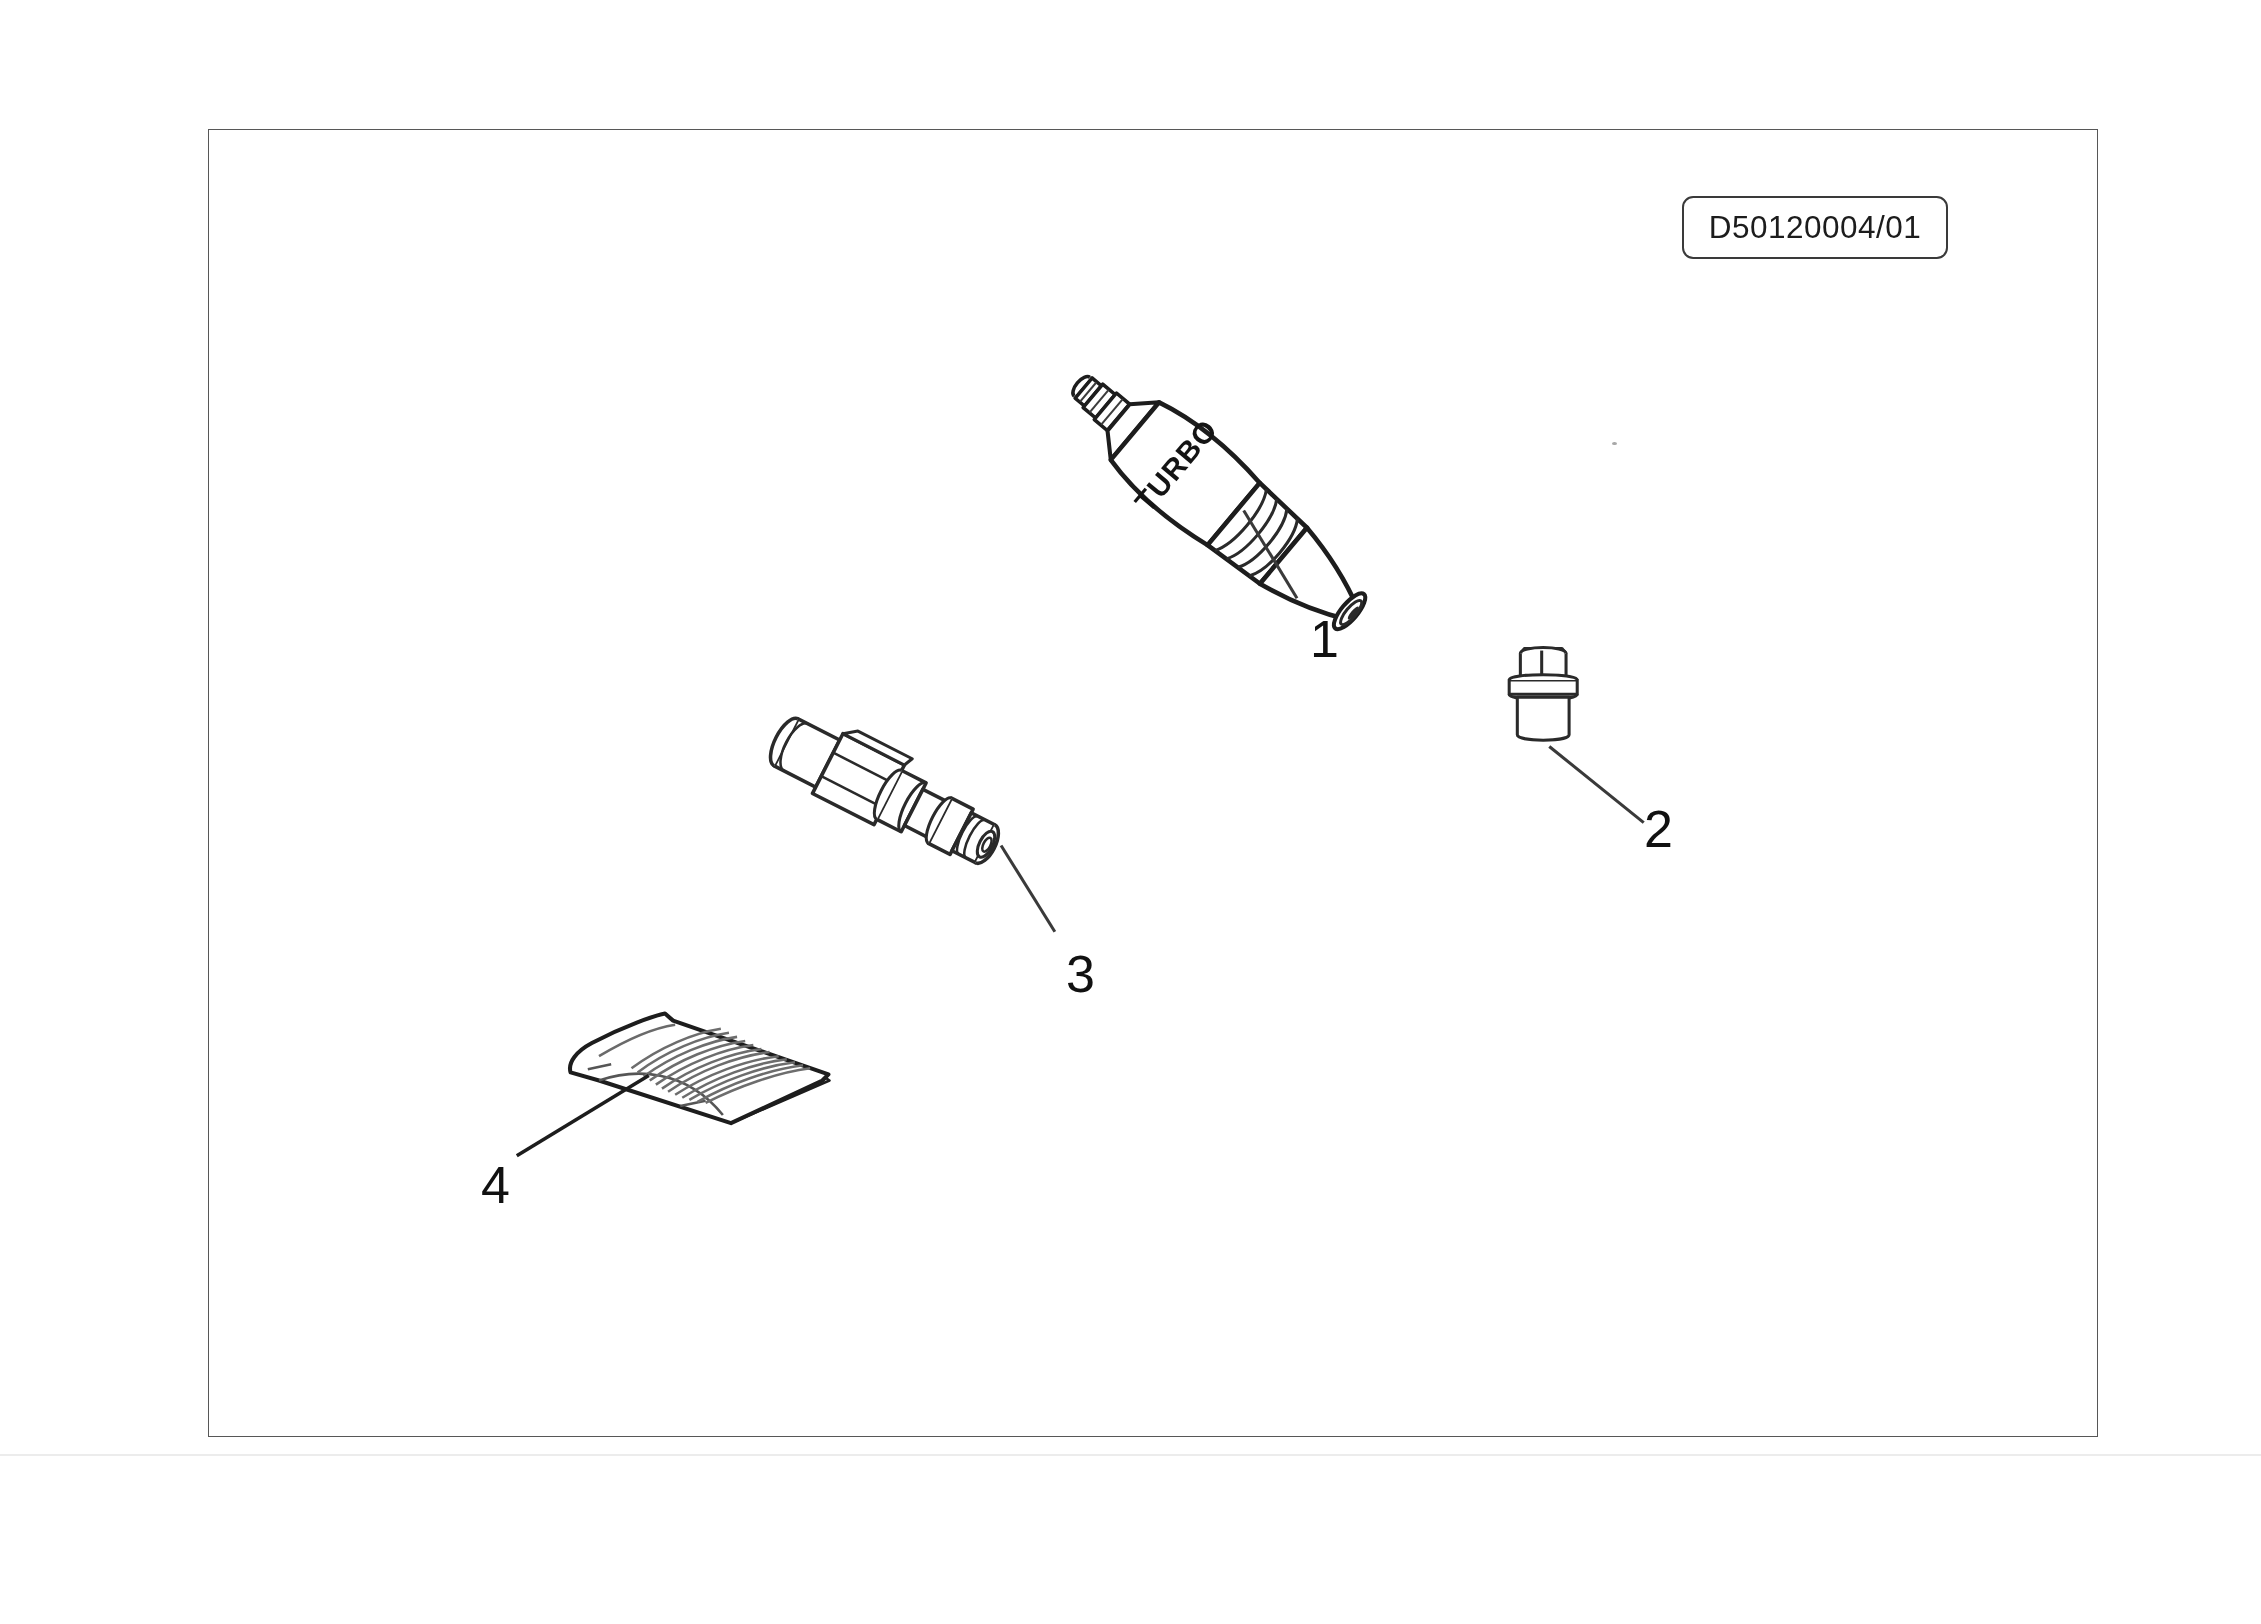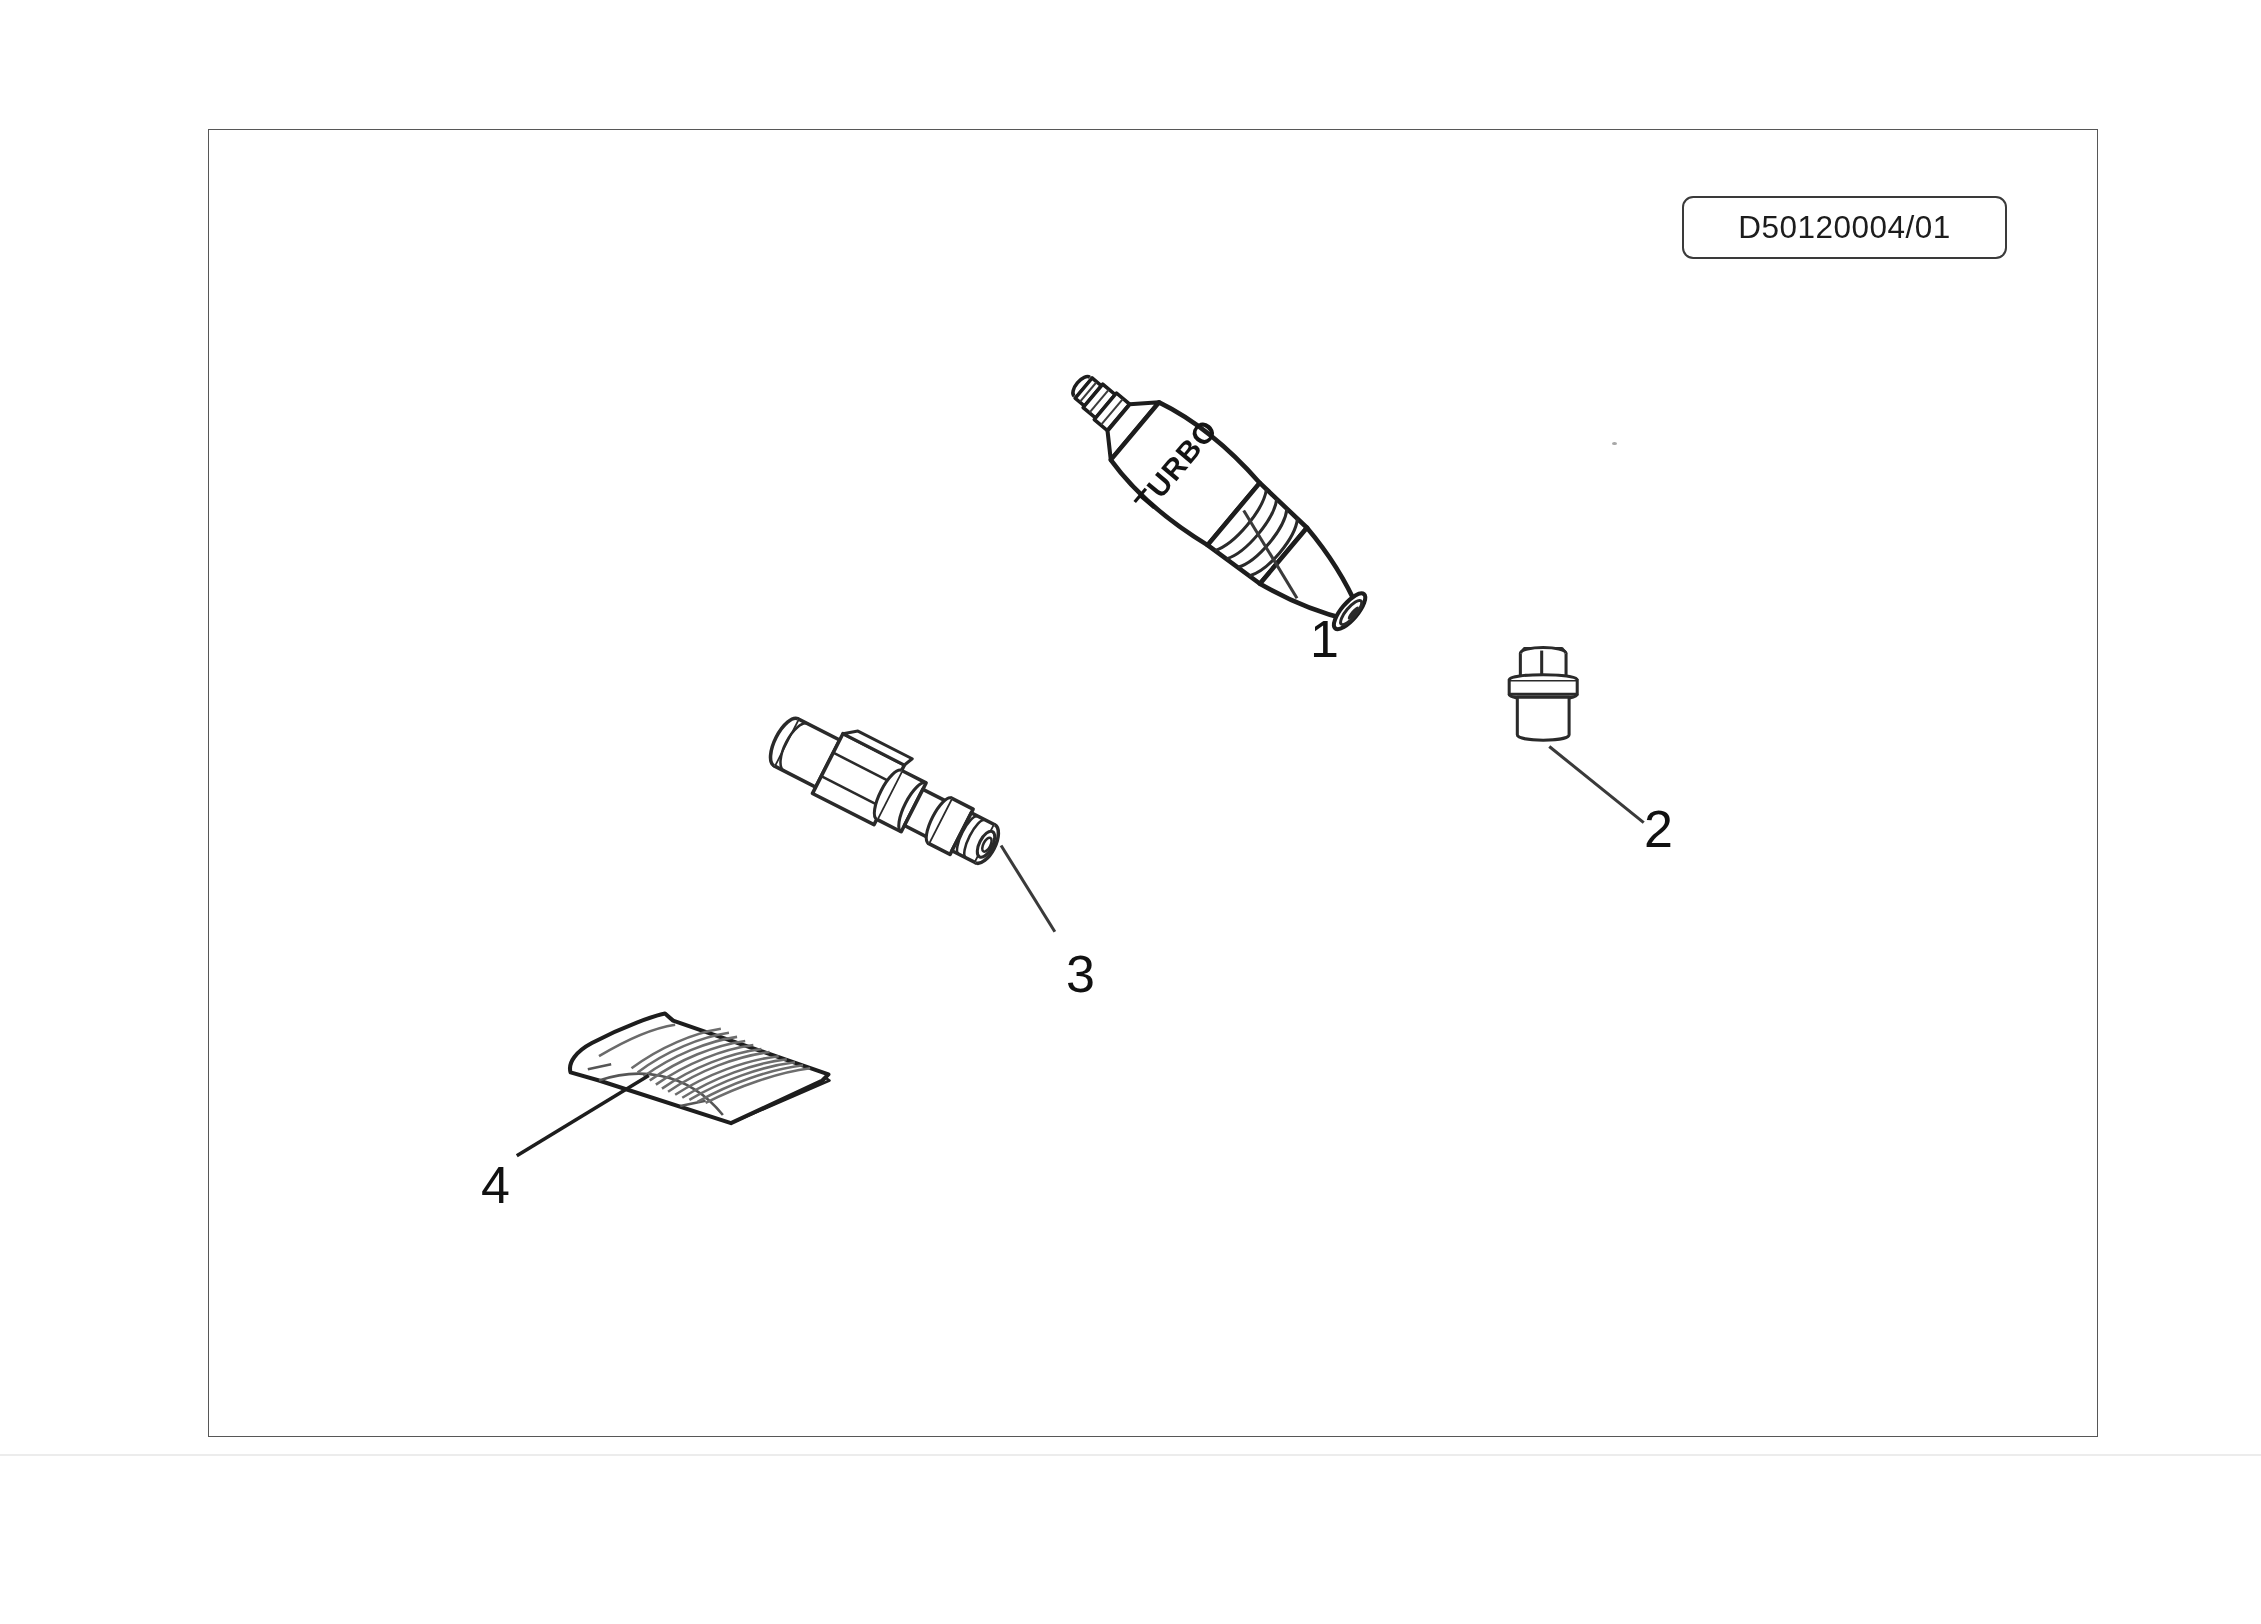--- a/index.html
+++ b/index.html
@@ -10,21 +10,21 @@
   }
 
   
   #drawing-frame{
     position:absolute;left:208px;top:129px;width:1890px;height:1308px;
     border:1.5px solid #575757;background:#ffffff;box-sizing:border-box;
   }
 
   
   #code-badge{
-    position:absolute;left:1682px;top:196px;width:325px;height:63px;
+    position:absolute;left:1682px;top:196px;width:266px;height:63px;
     border:2.5px solid #3a3a3a;border-radius:11.2px;background:#ffffff;
     display:flex;align-items:center;justify-content:center;box-sizing:border-box;
   }
   #code-badge .code-text{
     font-size:31.5px;color:#1c1c1c;letter-spacing:0.5px;line-height:1;
     white-space:nowrap;
   }
 
   
   .callout{

